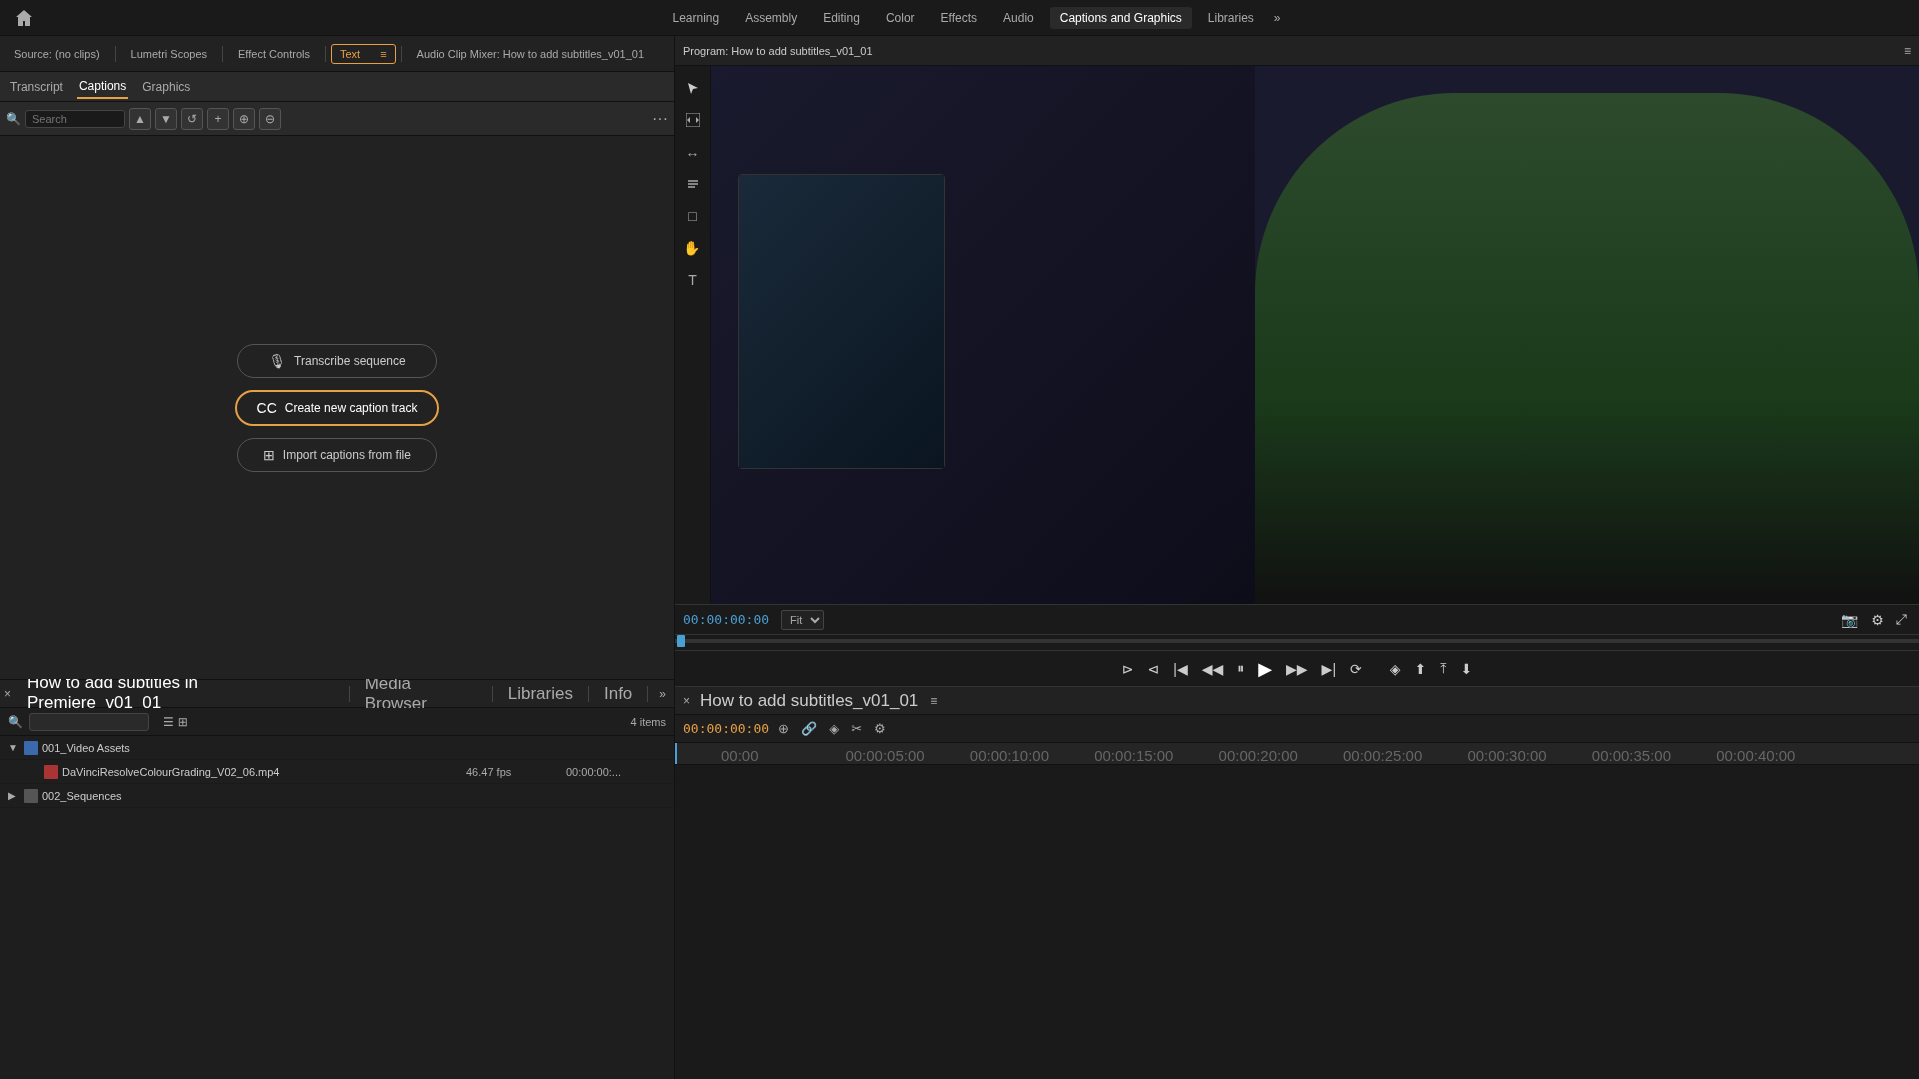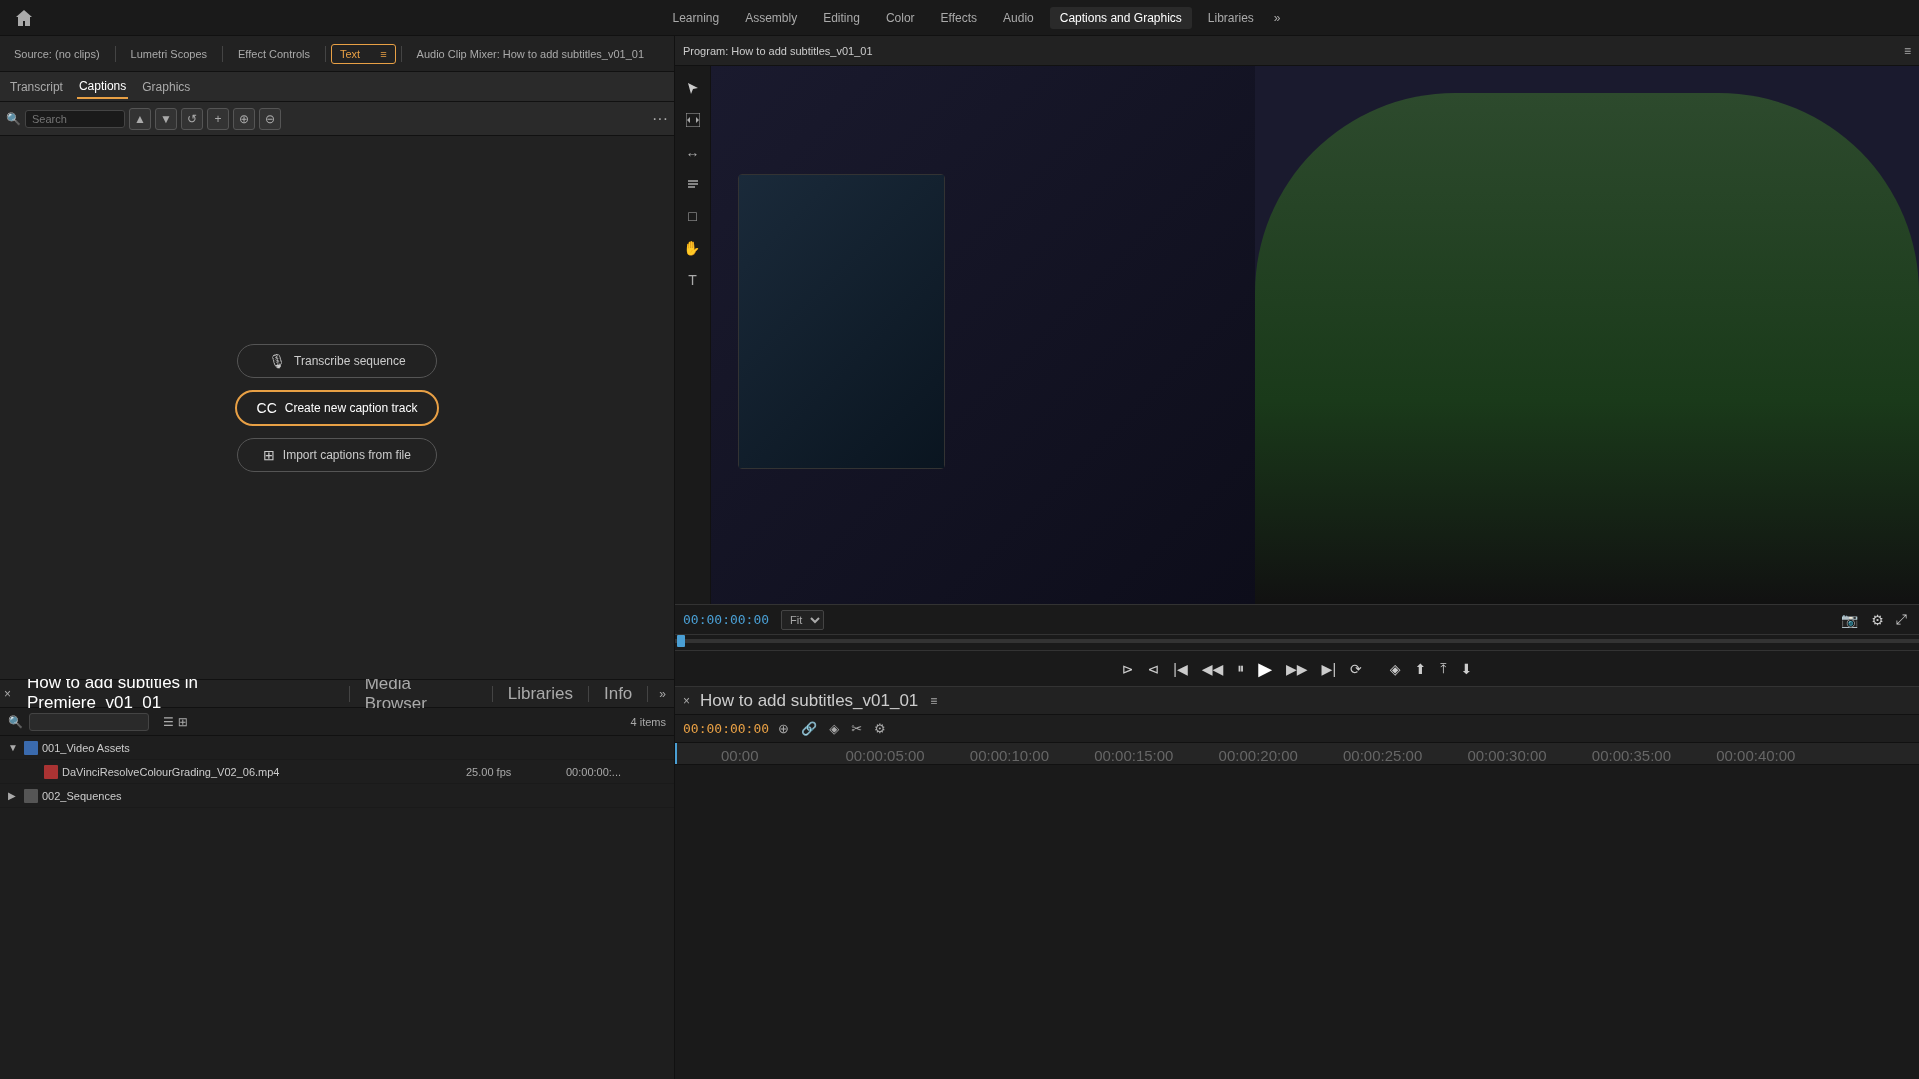--- a/index.html
+++ b/index.html
@@ -719,21 +719,21 @@
           <span class="sq-blue"></span>
           <span class="row-label">001_Video Assets</span>
           <span class="row-framerate"></span>
           <span class="row-mediastat"></span>
         </div>
 
         <div class="project-row" style="padding-left:28px;">
           <span class="row-expand"></span>
           <span class="sq-red"></span>
           <span class="row-label">DaVinciResolveColourGrading_V02_06.mp4</span>
-          <span class="row-framerate">25.00 fps</span>
+          <span class="row-framerate">46.47 fps</span>
           <span class="row-mediastat">00:00:00:...</span>
         </div>
 
         <div class="project-row">
           <span class="row-expand">▶</span>
           <span class="sq-gray"></span>
           <span class="row-label">002_Sequences</span>
           <span class="row-framerate"></span>
           <span class="row-mediastat"></span>
         </div>

